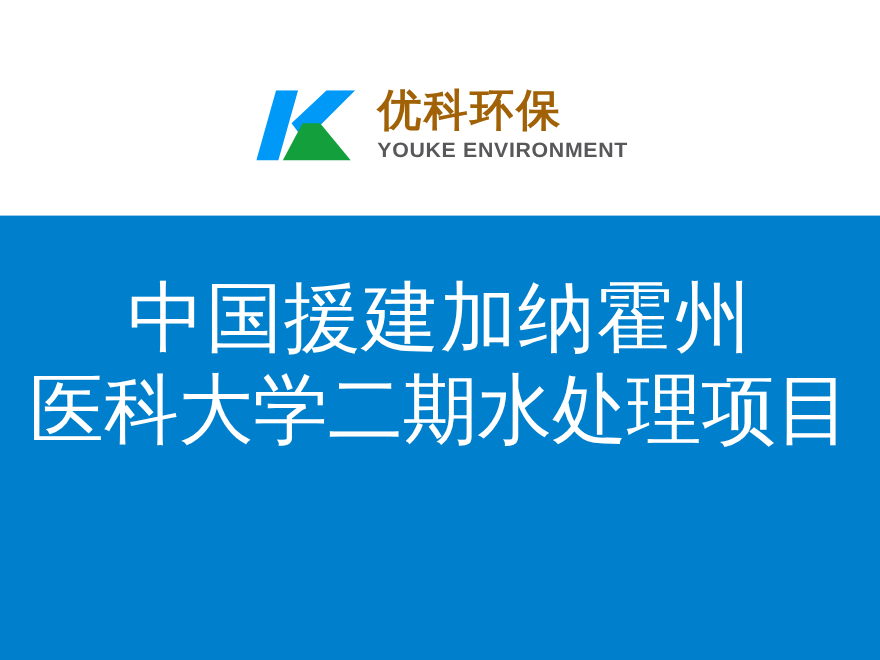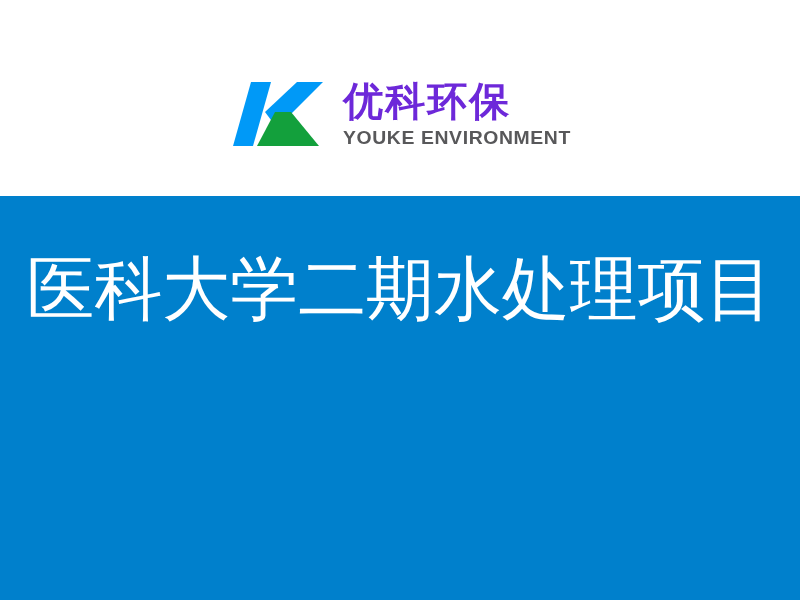--- a/index.html
+++ b/index.html
@@ -52,21 +52,21 @@
     display: flex;
     flex-direction: column;
     justify-content: center;
     line-height: 1;
   }
 
   .brand-cn {
     font-family: "DejaVu Sans", "Liberation Sans", sans-serif;
     font-size: 40px;
     font-weight: 700;
-    color: #6d28d9;
+    color: #a16207;
     letter-spacing: 2px;
     white-space: nowrap;
   }
 
   .brand-en {
     margin-top: 7px;
     font-family: "Liberation Sans", "DejaVu Sans", sans-serif;
     font-size: 19px;
     font-weight: 700;
     color: #58585a;
@@ -134,16 +134,17 @@
       <div class="brand-text">
         <div class="brand-cn">优科环保</div>
         <div class="brand-en">YOUKE ENVIRONMENT</div>
       </div>
 
     </div>
 
   </div>
 
   <div class="banner">
+    <div class="banner-line banner-line-1">中国援建加纳霍州</div>
     <div class="banner-line banner-line-2">医科大学二期水处理项目</div>
   </div>
 
 </div>
 
 </body></html>

